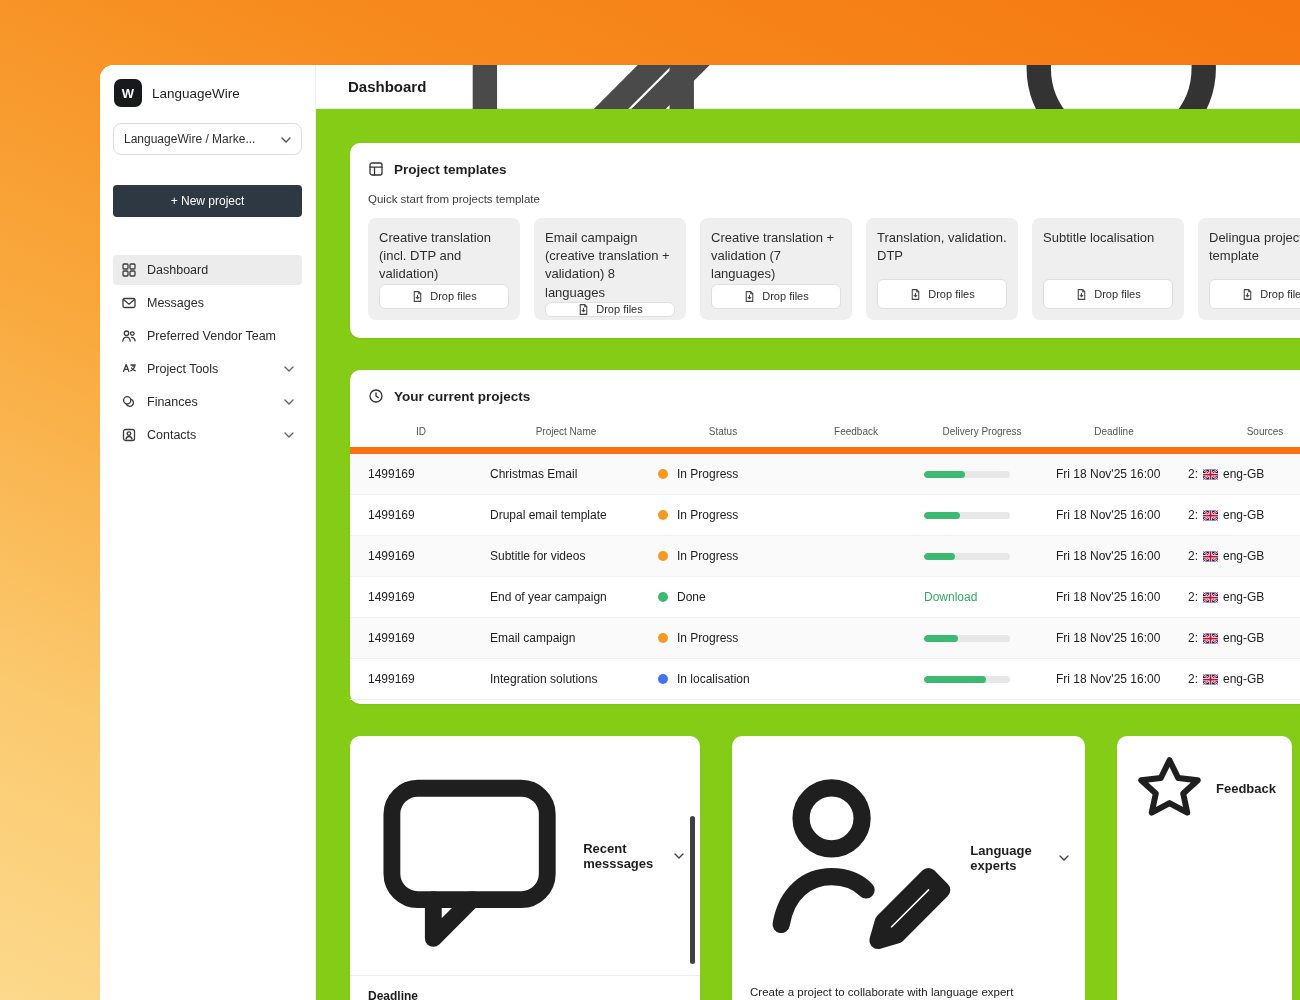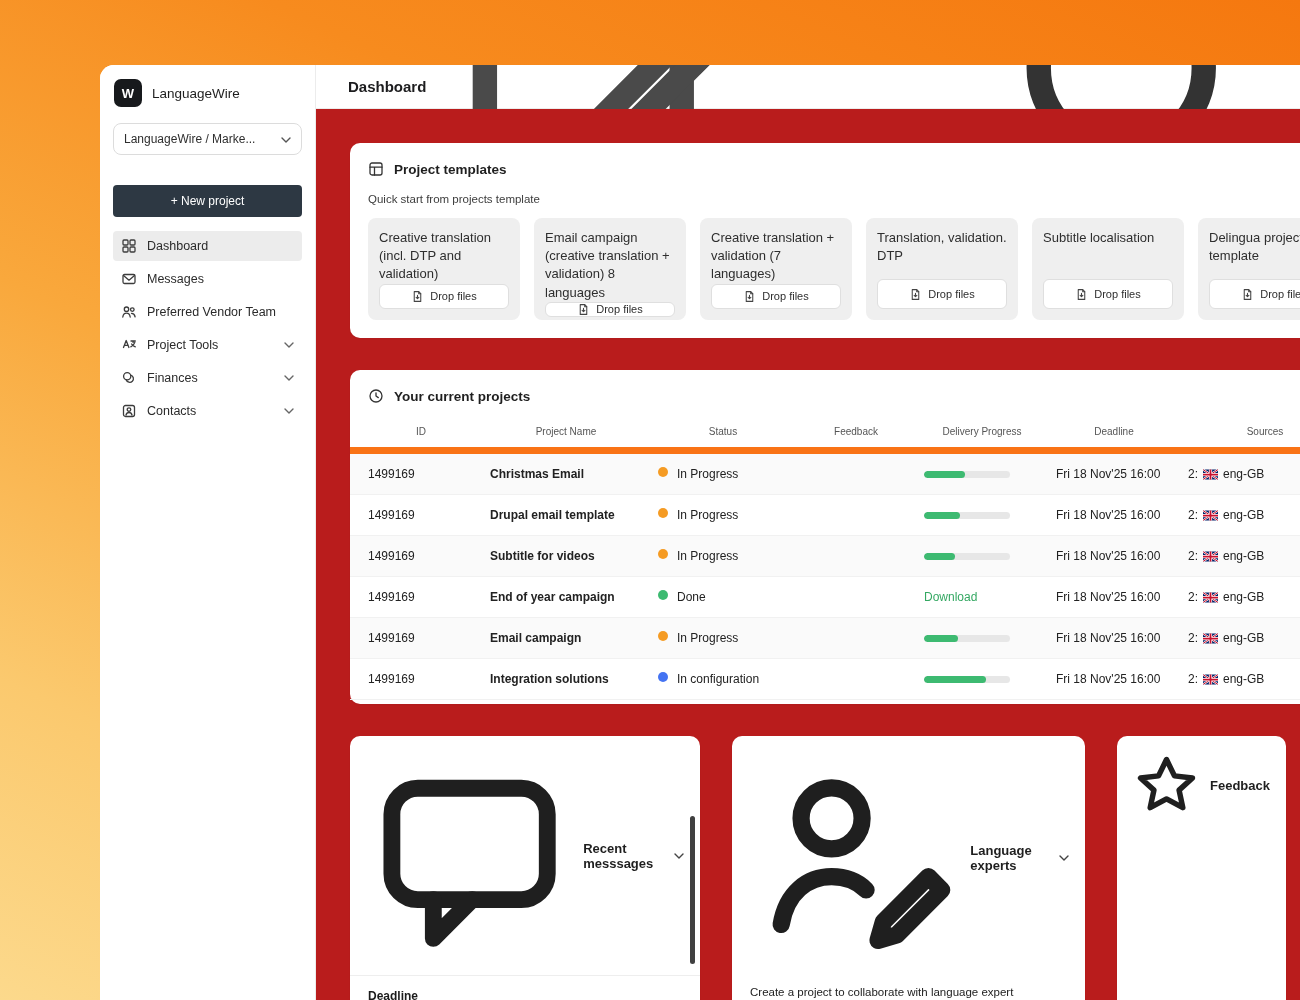--- a/index.html
+++ b/index.html
@@ -17,35 +17,35 @@
   
   .sidebar { flex:0 0 216px; width:216px; background:#fff; border-right:1px solid #ececec; padding:12px 13px; }
   .logo-row { display:flex; align-items:center; gap:10px; padding:2px 1px 16px; }
   .logo-badge { width:28px; height:28px; border-radius:7px; background:#17191c; color:#fff;
     display:flex; align-items:center; justify-content:center; font-weight:bold; font-size:13px; }
   .brand-name { font-size:13.5px; color:#1e1e1e; }
   .workspace-select { border:1px solid #dcdcdc; border-radius:8px; padding:8px 10px; font-size:12px; color:#2e2e2e;
     display:flex; justify-content:space-between; align-items:center; margin-bottom:30px; cursor:pointer; background:#fff; }
   .workspace-select .chev { color:#555; }
   .new-project-btn { width:100%; background:#2d3843; color:#fff; border:none; border-radius:4px;
-    padding:9px 0; font-size:12px; margin-bottom:14px; cursor:pointer; font-family:inherit; }
+    padding:9px 0; font-size:12px; margin-bottom:38px; cursor:pointer; font-family:inherit; }
   .nav-item { display:flex; align-items:center; gap:10px; padding:7px 8px; font-size:12.5px; color:#2b2b2b;
     border-radius:4px; margin-bottom:3px; cursor:pointer; }
   .nav-item.active { background:#ececec; }
   .nav-item .icon { width:16px; height:16px; color:#3c3c3c; display:inline-flex; }
   .nav-item .chev { margin-left:auto; color:#666; display:inline-flex; }
   .icon svg { display:block; }
   
   .content { flex:1; min-width:0; display:flex; flex-direction:column; }
   .topbar { height:44px; background:#fff; border-bottom:1px solid #ececec; display:flex; align-items:center;
     padding:0 10px 0 32px; flex:0 0 44px; }
   .topbar-title { font-size:15px; font-weight:700; color:#1c1c1e; }
   .topbar .edit { margin-left:12px; color:#4a4a4a; display:inline-flex; cursor:pointer; }
   .topbar .search { margin-left:auto; color:#333; display:inline-flex; cursor:pointer; }
-  .main { flex:1; background:#b91c1c; overflow:hidden; padding:34px 14px 0 34px; }
+  .main { flex:1; background:#84cc16; overflow:hidden; padding:34px 8px 0 34px; }
   .card { background:#fff; border-radius:10px; box-shadow:0 1px 2px rgba(16,24,40,.05); }
   .card-head { display:flex; align-items:center; gap:10px; font-size:13.5px; font-weight:600; color:#1f1f1f; }
   .card-head .icon { width:16px; height:16px; color:#333; display:inline-flex; }
   
   .tmpl-card { width:1000px; padding:18px; margin-bottom:32px; }
   .tmpl-sub { font-size:11.5px; color:#3d3d3d; margin-top:16px; }
   .tmpl-row { display:flex; gap:14px; margin-top:13px; }
   .tmpl-tile { flex:0 0 152px; width:152px; height:102px; background:#efefef; border-radius:8px; padding:11px;
     display:flex; flex-direction:column; justify-content:space-between; }
   .tmpl-label { font-size:13px; color:#2e2e2e; line-height:1.4; }
@@ -57,22 +57,22 @@
   .proj-card .card-head { padding:0 18px; }
   table.proj { width:100%; border-collapse:collapse; margin-top:12px; font-size:12px; }
   table.proj th { text-align:center; font-weight:400; color:#555; font-size:10px; padding:10px 8px;
     border-bottom:7px solid #f97316; }
   table.proj td { padding:13px 8px; border-bottom:1px solid #f1f1f1; color:#222; vertical-align:middle; }
   table.proj th:first-child, table.proj td:first-child { padding-left:18px; }
   table.proj tr.alt td { background:#fafafa; }
   .col-id { width:132px; } .col-name { width:168px; } .col-status { width:146px; }
   .col-feedback { width:120px; } .col-delivery { width:132px; } .col-deadline { width:132px; }
   td.cell-id { color:#9a9a9a; }
-  td.cell-name { font-weight:700; color:#1d1d1d; }
-  .status-wrap { display:flex; align-items:flex-start; gap:9px; }
+  td.cell-name { font-weight:400; color:#1d1d1d; }
+  .status-wrap { display:flex; align-items:center; gap:9px; }
   .status-dot { width:10px; height:10px; border-radius:50%; flex:0 0 10px; }
   .progress-track { width:86px; height:7px; background:#e7e7e7; border-radius:4px; overflow:hidden; }
   .progress-fill { height:100%; border-radius:4px; }
   .download-link { color:#34a862; cursor:pointer; }
   .sources-wrap { display:flex; align-items:center; gap:5px; }
   .flag { width:15px; height:11px; display:inline-flex; border-radius:1px; overflow:hidden; }
   
   .bottom-row { display:flex; gap:32px; align-items:flex-start; }
   .msg-card { width:350px; position:relative; min-height:380px; }
   .msg-head, .sm-head { display:flex; align-items:center; gap:10px; padding:16px; font-size:13px; font-weight:600; color:#1f1f1f; }
@@ -481,21 +481,21 @@
                     <span>eng-GB</span>
                   </span>
                 </td>
               </tr>
               <tr>
                 <td class="cell-id">1499169</td>
                 <td class="cell-name">Integration solutions</td>
                 <td>
                   <span class="status-wrap">
                     <span class="status-dot" style="background: rgb(68, 115, 242);"></span>
-                    <span>In configuration</span>
+                    <span>In localisation</span>
                   </span>
                 </td>
                 <td></td>
                 <td>
                   <div class="progress-track">
                     <div class="progress-fill" style="width: 72%; background: rgb(61, 186, 113);"></div>
                   </div>
                 </td>
                 <td>Fri 18 Nov'25 16:00</td>
                 <td>

